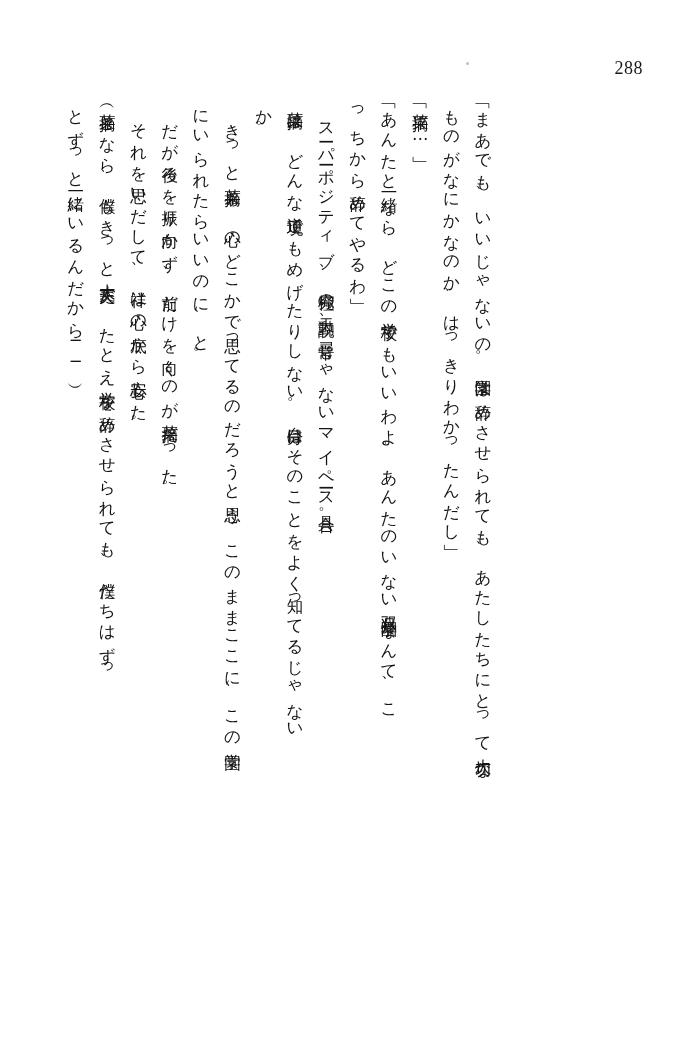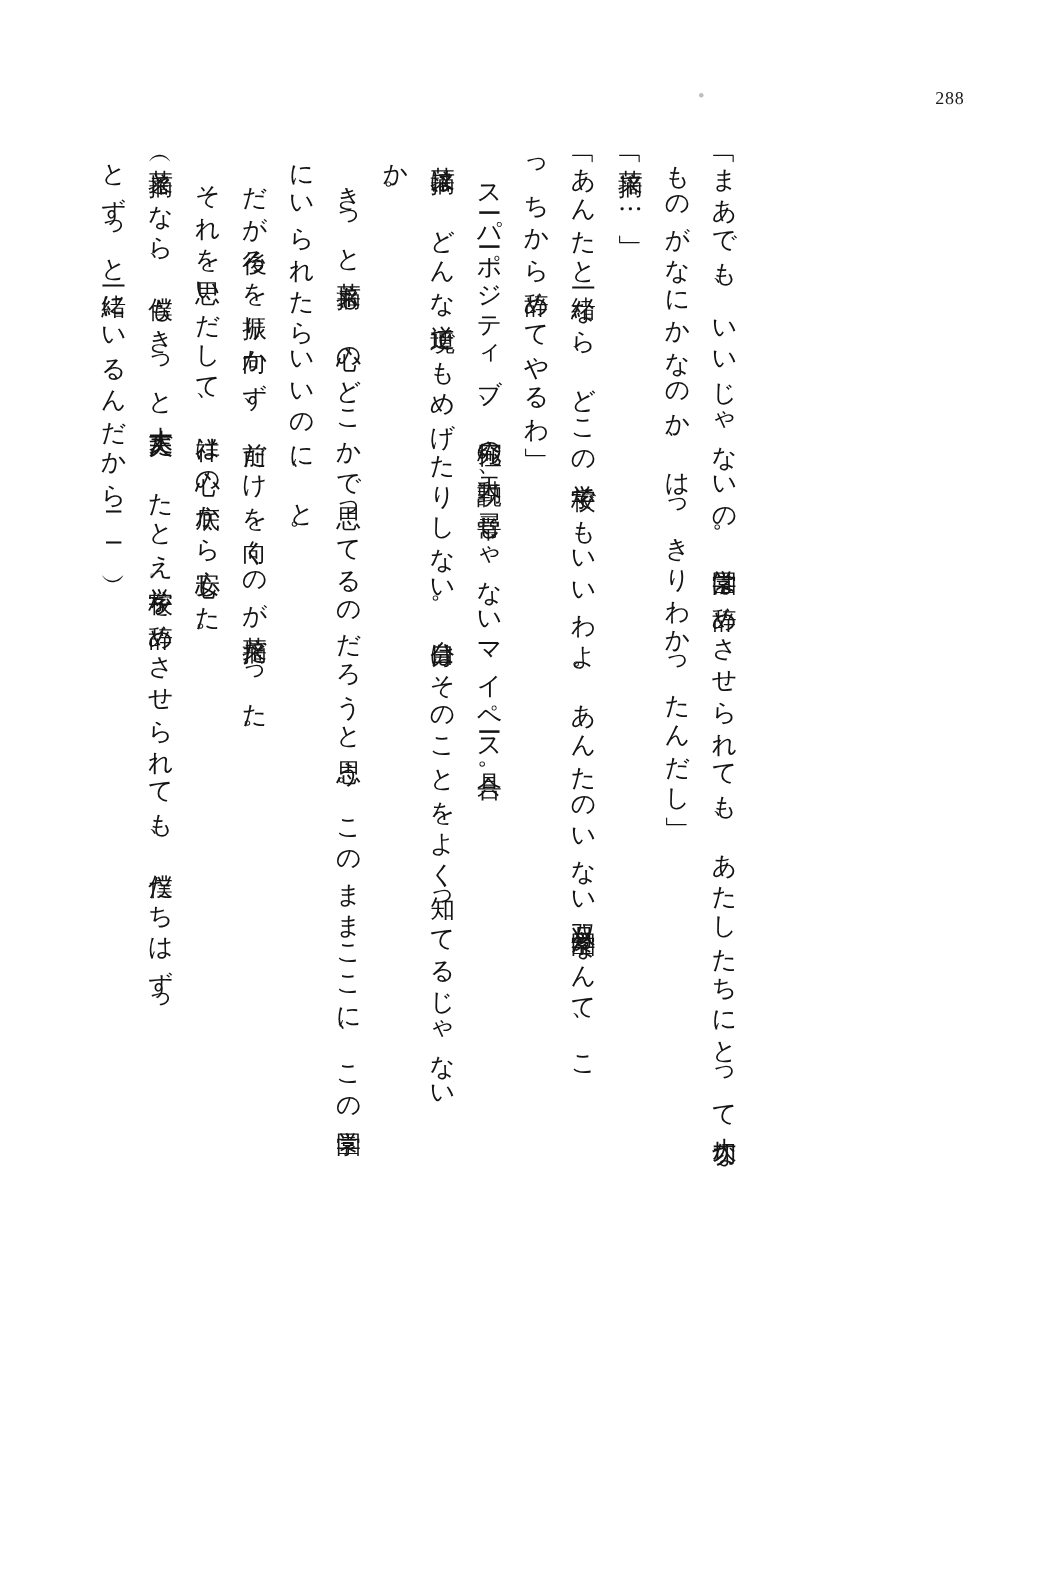--- a/index.html
+++ b/index.html
@@ -14,21 +14,21 @@
     overflow: hidden;
     font-family: "DejaVu Serif", "Liberation Serif", serif;
     color: #151515;
   }
 
   
   .page-number {
     position: absolute;
     top: 58px;
     right: 52px;
-    font-size: 12px;
+    font-size: 18px;
     letter-spacing: 0.5px;
     font-family: "Liberation Serif", serif;
     color: #1a1a1a;
   }
 
   
   .page-body {
     position: absolute;
     top: 98px;
     right: 48px;

